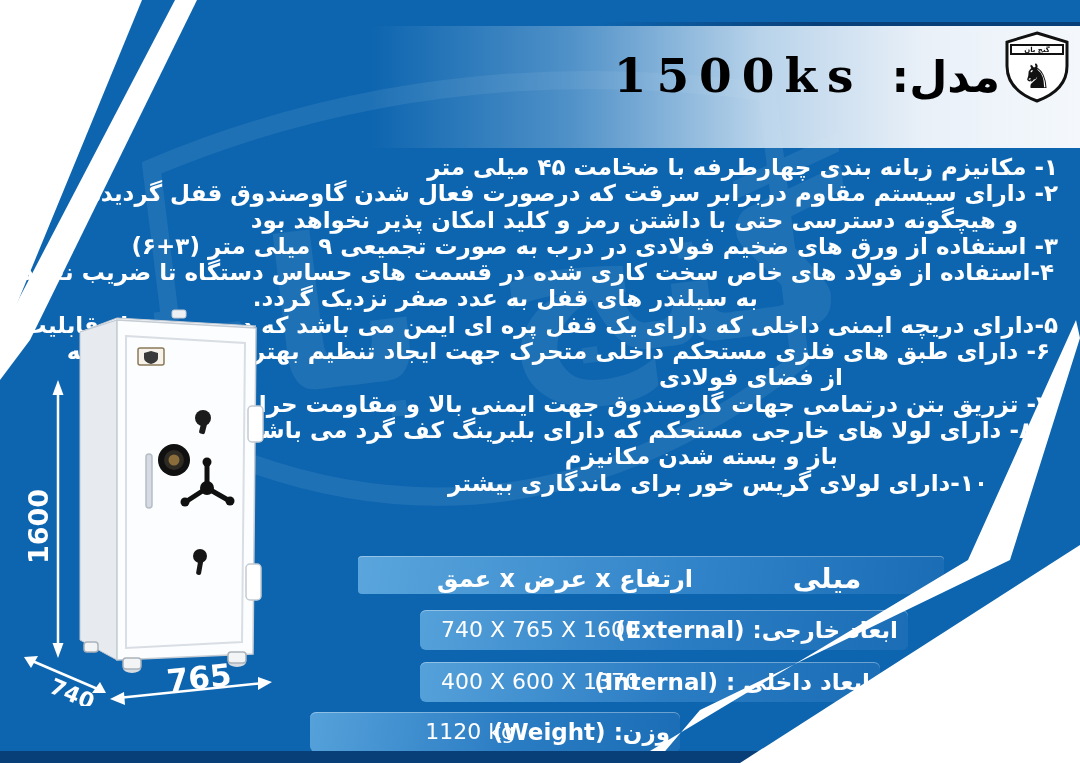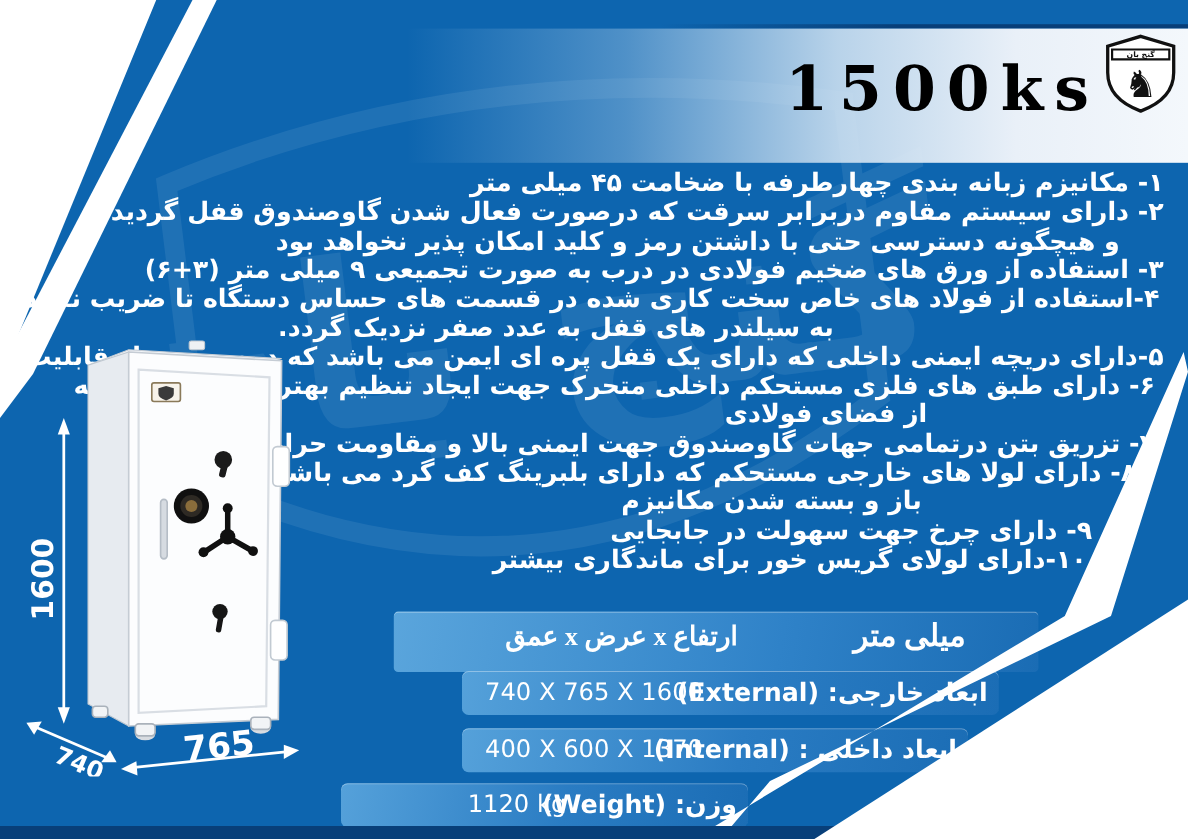--- a/index.html
+++ b/index.html
@@ -23,21 +23,21 @@
       rgba(160,198,230,0.45) 28%,
       rgba(214,230,244,0.85) 55%,
       #e9f0f8 78%, #f4f8fc 100%);
   }
   .model-row{
     position:absolute; top:48px; right:80px;
     direction:rtl; display:flex; align-items:baseline; gap:28px; color:#000;
   }
   .model-label{font-size:44px; font-weight:bold;}
   .model-value{
-    font-family:"DejaVu Serif", serif; font-size:56px; font-weight:bold;
+    font-family:"DejaVu Serif", serif; font-size:47px; font-weight:bold;
     letter-spacing:10px; direction:ltr;
   }
   .logo{position:absolute; top:30px; right:8px; width:70px; height:74px;}
 
   
   .features{
     position:absolute; top:154px; right:22px; width:720px;
     direction:rtl; text-align:right; color:#ffffff;
   }
   .feat-line{
@@ -46,24 +46,23 @@
   }
 
   
   .bar{
     position:absolute; height:40px; border-radius:6px;
     background:linear-gradient(100deg,#55a1da 0%,#2a7cc3 55%,#1b6db5 100%);
     box-shadow:inset 0 1px 0 rgba(255,255,255,0.35);
     color:#fff; direction:rtl;
   }
   .bar-header{
-    left:358px; top:556px; width:586px; height:55px;
+    left:358px; top:556px; width:586px; height:38px;
     border-radius:4px;
     background:linear-gradient(100deg,#5aa5dc 0%,#2f82c8 60%,#1a6cb4 100%);
-    font-family:Liberation Serif, serif;
   }
   .hdr-dims{position:absolute; left:57px; top:0; width:300px; text-align:center;
     line-height:46px; font-size:24px; font-weight:bold;}
   .hdr-unit{position:absolute; right:57px; top:0; width:120px; text-align:center;
     line-height:46px; font-size:28px; font-weight:bold;}
   .row-label{position:absolute; right:10px; top:0; line-height:40px;
     font-size:23px; font-weight:bold; white-space:nowrap;}
   .row-value{position:absolute; top:0; line-height:40px; text-align:center;
     font-size:22px; font-weight:normal; direction:ltr; white-space:nowrap;}
 
@@ -79,20 +78,21 @@
     <g transform="rotate(-7 470 300)" opacity="0.075" stroke="#ffffff" fill="none">
       <path d="M170,130 Q470,45 790,130 L790,400 Q470,590 170,400 Z" stroke-width="18"></path>
       <text x="470" y="370" font-size="210" font-weight="bold" fill="#ffffff" stroke="none" text-anchor="middle" direction="rtl">گنج بان</text>
     </g>
   </svg>
 
   <div class="band-topline"></div>
   <div class="band"></div>
 
   <div class="model-row">
+    <span class="model-label">مدل:</span>
     <span class="model-value">1500ks</span>
   </div>
 
   <svg class="logo" viewBox="0 0 70 74">
     <path d="M35,3 L65,12 L65,36 Q65,60 35,71 Q5,60 5,36 L5,12 Z" fill="#ffffff" stroke="#111111" stroke-width="3"></path>
     <path d="M9,15 L61,15 L61,24 L9,24 Z" fill="#ffffff" stroke="#111111" stroke-width="2"></path>
     <text x="35" y="22" font-size="7" font-weight="bold" text-anchor="middle" fill="#111111" direction="rtl">گنج بان</text>
     <text x="35" y="58" font-size="34" text-anchor="middle" fill="#111111">♞</text>
   </svg>
 
@@ -102,21 +102,20 @@
       <div class="feat-line" style="margin-right: 40px;">و هیچگونه دسترسی حتی با داشتن رمز و کلید امکان پذیر نخواهد بود</div>
       <div class="feat-line" style="margin-right: 0px;">۳- استفاده از ورق های ضخیم فولادی در درب به صورت تجمیعی ۹ میلی متر (۳+۶)</div>
       <div class="feat-line" style="margin-right: 4px; text-align: right;">۴-استفاده از فولاد های خاص سخت کاری شده در قسمت های حساس دستگاه تا ضریب نفوذپذیری</div>
       <div class="feat-line" style="margin-right: 300px;">به سیلندر های قفل به عدد صفر نزدیک گردد.</div>
       <div class="feat-line" style="margin-right: 0px;">۵-دارای دریچه ایمنی داخلی که دارای یک قفل پره ای ایمن می باشد که درصورت نیاز قابلیت نصب رمز</div>
       <div class="feat-line" style="margin-right: 8px;">۶- دارای طبق های فلزی مستحکم داخلی متحرک جهت ایجاد تنظیم بهتر و استفاده بهینه</div>
       <div class="feat-line" style="margin-right: 215px;">از فضای فولادی</div>
       <div class="feat-line" style="margin-right: 8px;">۷- تزریق بتن درتمامی جهات گاوصندوق جهت ایمنی بالا و مقاومت حرارتی بیشتر</div>
       <div class="feat-line" style="margin-right: 25px;">۸- دارای لولا های خارجی مستحکم که دارای بلبرینگ کف گرد می باشد، جهت راحتی</div>
       <div class="feat-line" style="margin-right: 220px;">باز و بسته شدن مکانیزم</div>
-      <div class="feat-line" style="margin-right: 65px;">۹- دارای چرخ جهت سهولت در جابجایی</div>
       <div class="feat-line" style="margin-right: 70px;">۱۰-دارای لولای گریس خور برای ماندگاری بیشتر</div>
     </div>
 
   <div class="bar bar-header">
     <span class="hdr-dims">ارتفاع x عرض x عمق</span>
     <span class="hdr-unit">میلی متر</span>
   </div>
   <div id="spec-rows">
       <div class="bar" style="left: 420px; top: 610px; width: 488px;">
         <span class="row-label">ابعاد خارجی: (External)</span>

